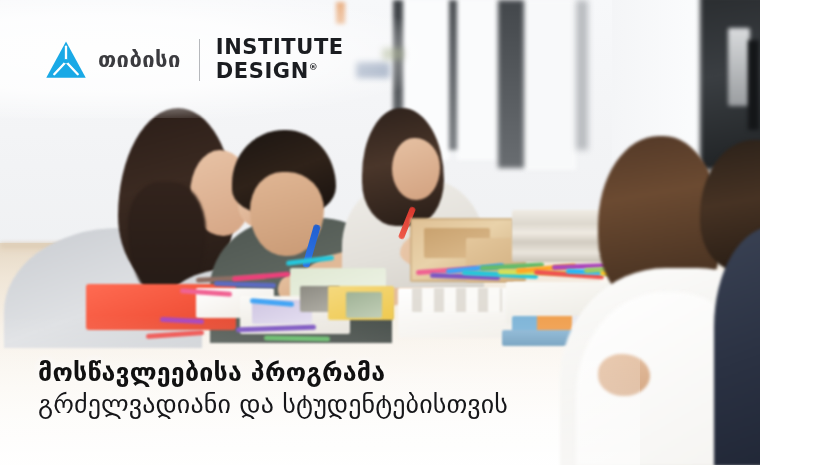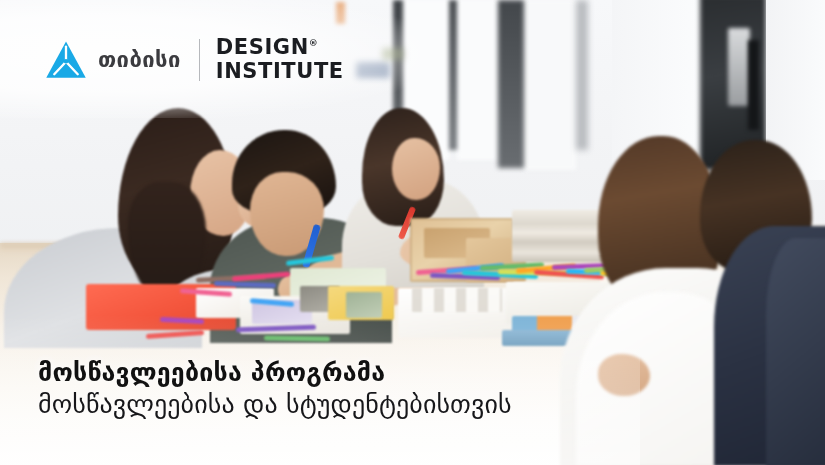--- a/index.html
+++ b/index.html
@@ -1,20 +1,20 @@
 <!DOCTYPE html>
 <html><head>
 <meta charset="utf-8">
 <style>
   html,body{margin:0;padding:0;background:#fff;}
   body{font-family:"DejaVu Sans","Liberation Sans",sans-serif;}
 
   .banner{
     position:relative;
-    width:825px;height:465px;
+    width:760px;height:465px;
     overflow:hidden;
     background:#eab308;
   }
 
   
   .photo{position:absolute;inset:0;overflow:hidden;}
 
   
   .wall{
     position:absolute;left:0;top:0;width:825px;height:300px;
@@ -529,23 +529,23 @@
           <path d="M50 14 L50 48"></path>
           <path d="M50 50 L22 80"></path>
           <path d="M50 50 L78 80"></path>
         </g>
         <circle cx="50" cy="49" r="5.6" fill="#19A9E6"></circle>
       </svg>
     </span>
     <span class="logo-word">თიბისი</span>
     <span class="logo-div"></span>
     <span class="logo-di">
+      <span class="di-line">INSTITUTE</span>
       <span class="di-line"><span>DESIGN</span><span class="di-reg">®</span></span>
-      <span class="di-line">INSTITUTE</span>
     </span>
   </div>
 
   <div class="caption">
     <div class="cap-line1">მოსწავლეებისა პროგრამა</div>
-    <div class="cap-line2">მოსწავლეებისა და სტუდენტებისთვის</div>
+    <div class="cap-line2">გრძელვადიანი და სტუდენტებისთვის</div>
   </div>
 
 </div>
 
 </body></html>

